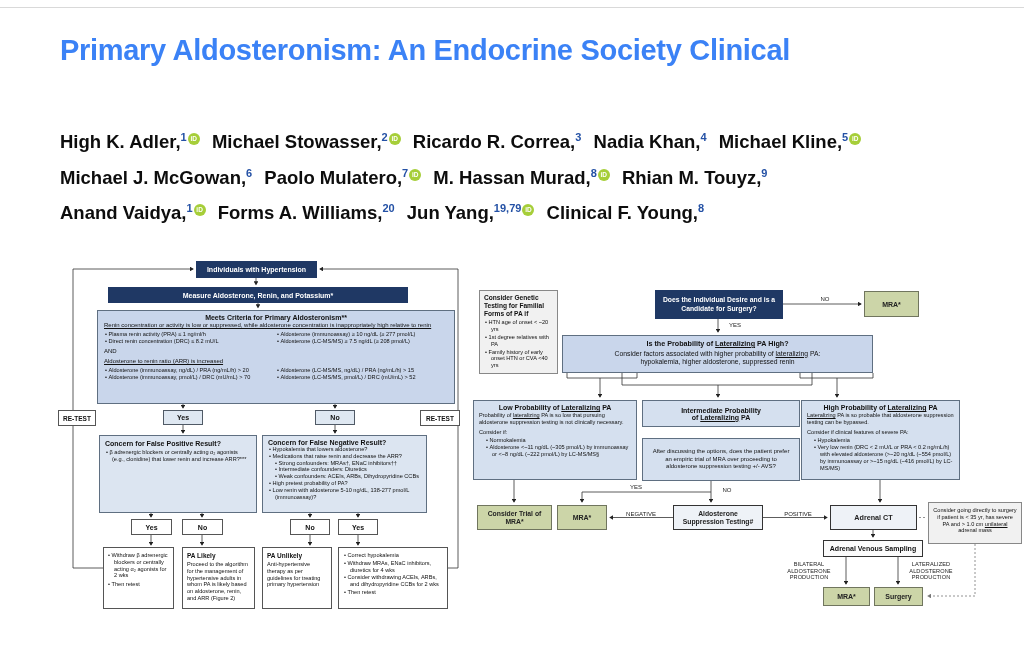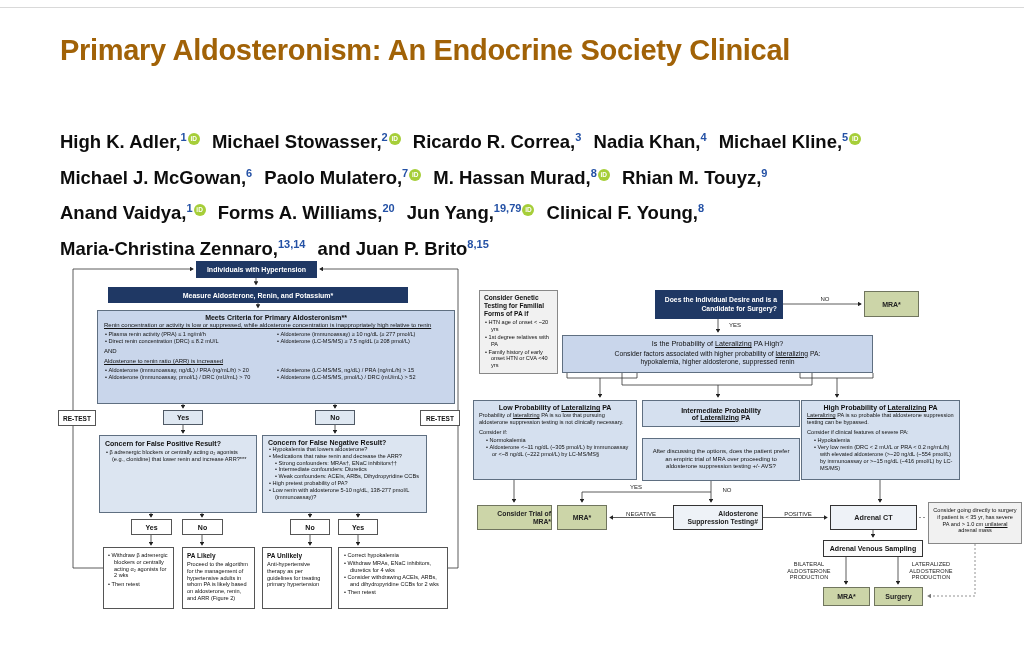--- a/index.html
+++ b/index.html
@@ -1,21 +1,21 @@
 <!DOCTYPE html>
 <html><head>
 <meta charset="utf-8">
 <style>
   html,body{margin:0;padding:0;background:#fff;}
   #page{position:relative;width:1024px;height:648px;background:#ffffff;overflow:hidden;
         font-family:"Liberation Sans", sans-serif;color:#111;}
   .toprule{position:absolute;left:0;top:7px;width:1024px;height:1px;background:#d9d9d9;}
   
   .title{position:absolute;left:60px;top:30px;width:920px;font-size:29px;font-weight:bold;
-         line-height:41px;color:#a16207;letter-spacing:-0.3px;}
+         line-height:41px;color:#3b82f6;letter-spacing:-0.3px;}
   .authors{position:absolute;left:60px;top:122px;width:930px;font-size:18.5px;font-weight:bold;
            line-height:30.5px;color:#0d0d0d;}
   .au{margin-right:7px;white-space:nowrap;}
   .asup{font-size:11px;font-weight:bold;color:#2451a5;}
   .orcid{display:inline-block;width:12px;height:12px;border-radius:50%;background:#a6ce39;
          color:#fff;font-size:6.5px;font-weight:bold;text-align:center;line-height:12px;
          position:relative;top:-7px;margin-left:1px;}
   
   .fig{position:absolute;}
   #fig1{left:58px;top:258px;width:404px;height:386px;}
@@ -24,21 +24,21 @@
   .box{position:absolute;box-sizing:border-box;z-index:1;}
   .navy{background:#1f3864;color:#fff;font-weight:bold;text-align:center;}
   .blue{background:#c9d6eb;border:1px solid #5f6f81;}
   .blue2{background:#d5e0ef;border:1px solid #5f6f81;}
   .lblue{background:#dce5f1;border:1px solid #5f6f81;}
   .yn1{background:#dfe8f2;border:1px solid #505a66;font-weight:bold;text-align:center;font-size:7px;}
   .wbox{background:#ffffff;border:1px solid #555;}
   .green{background:#ccd5a8;border:1px solid #70755e;font-weight:bold;text-align:center;color:#222;}
   .gray{background:#f1f1f1;border:1px solid #888;}
   .ltg{background:#eef2f7;border:1px solid #333;font-weight:bold;text-align:center;color:#222;}
-  .ctr{display:flex;align-items:center;justify-content:center;text-align:right;}
+  .ctr{display:flex;align-items:center;justify-content:center;}
   .u{text-decoration:underline;}
   .bul{padding-left:7px;text-indent:-6px;}
   .bul:before{content:"\2022\00a0";}
   .bul2{padding-left:13px;text-indent:-6px;}
   .bul2:before{content:"\2022\00a0";}
   .h7{font-size:7px;font-weight:bold;}
   .t6{font-size:6px;line-height:7.4px;}
   .t55{font-size:5.6px;line-height:6.8px;}
   .lab{position:absolute;z-index:2;font-size:6px;color:#222;text-align:center;line-height:7px;}
   .labb{font-size:5.6px;line-height:6.6px;letter-spacing:0.1px;}
@@ -65,24 +65,20 @@
       <span class="au"><span>Michael J. McGowan,</span><sup class="asup">6</sup></span>
       <span class="au"><span>Paolo Mulatero,</span><sup class="asup">7</sup><span class="orcid">iD</span></span>
       <span class="au"><span>M. Hassan Murad,</span><sup class="asup">8</sup><span class="orcid">iD</span></span>
       <span class="au"><span>Rhian M. Touyz,</span><sup class="asup">9</sup></span>
     </div>
     <div>
       <span class="au"><span>Anand Vaidya,</span><sup class="asup">1</sup><span class="orcid">iD</span></span>
       <span class="au"><span>Forms A. Williams,</span><sup class="asup">20</sup></span>
       <span class="au"><span>Jun Yang,</span><sup class="asup">19,79</sup><span class="orcid">iD</span></span>
       <span class="au"><span>Clinical F. Young,</span><sup class="asup">8</sup></span>
-    </div>
-    <div>
-      <span class="au"><span>Maria-Christina Zennaro,</span><sup class="asup">13,14</sup></span>
-      <span class="au"><span>and Juan P. Brito</span><sup class="asup">8,15</sup></span>
     </div>
   </div>
 
   <div class="fig" id="fig1">
     <svg width="404" height="386">
       <defs>
         <marker id="ar" markerWidth="6" markerHeight="6" refX="4" refY="3" orient="auto">
             <path d="M0,0 L5,3 L0,6 z" fill="#222"></path>
           </marker>
       </defs>
@@ -222,21 +218,21 @@
       <div class="bul t55" style="margin-top:1px;">1st degree relatives with PA</div>
       <div class="bul t55" style="margin-top:1px;">Family history of early onset HTN or CVA &lt;40 yrs</div>
     </div>
 
     <div class="box navy ctr" style="left:185px;top:8px;width:128px;height:29px;font-size:6.8px;line-height:8.2px;padding:0 6px;">Does the Individual Desire and is a Candidate for Surgery?</div>
     <div class="lab" style="left:340px;top:14px;width:30px;">NO</div>
     <div class="box green ctr" style="left:394px;top:9px;width:55px;height:26px;font-size:7px;">MRA*</div>
     <div class="lab" style="left:252px;top:40px;width:26px;">YES</div>
 
     <div class="box blue" style="left:92px;top:53px;width:311px;height:38px;padding:3px 8px;text-align:center;">
-      <div style="font-size:7.2px;font-weight:normal;"><span>Is the Probability of </span><span class="u">Lateralizing</span><span> PA High?</span></div>
+      <div style="font-size:7.2px;font-weight:bold;"><span>Is the Probability of </span><span class="u">Lateralizing</span><span> PA High?</span></div>
       <div style="font-size:6.8px;margin-top:1.5px;"><span>Consider factors associated with higher probability of </span><span class="u">lateralizing</span><span> PA:</span></div>
       <div style="font-size:6.8px;margin-top:1px;">hypokalemia, higher aldosterone, suppressed renin</div>
     </div>
 
     <div class="box blue2" style="left:3px;top:118px;width:164px;height:80px;padding:3px 5px;">
       <div style="font-size:7px;font-weight:bold;text-align:center;"><span>Low Probability of </span><span class="u">Lateralizing</span><span> PA</span></div>
       <div class="t55" style="margin-top:1px;"><span>Probability of </span><span class="u">lateralizing</span><span> PA is so low that pursuing aldosterone suppression testing is not clinically necessary.</span></div>
       <div class="t55" style="margin-top:3px;">Consider if:</div>
       <div class="bul2 t55" style="margin-top:2px;">Normokalemia</div>
       <div class="bul2 t55">Aldosterone &lt;~11 ng/dL (~305 pmol/L) by immunoassay or &lt;~8 ng/dL (~222 pmol/L) by LC-MS/MS§</div>

